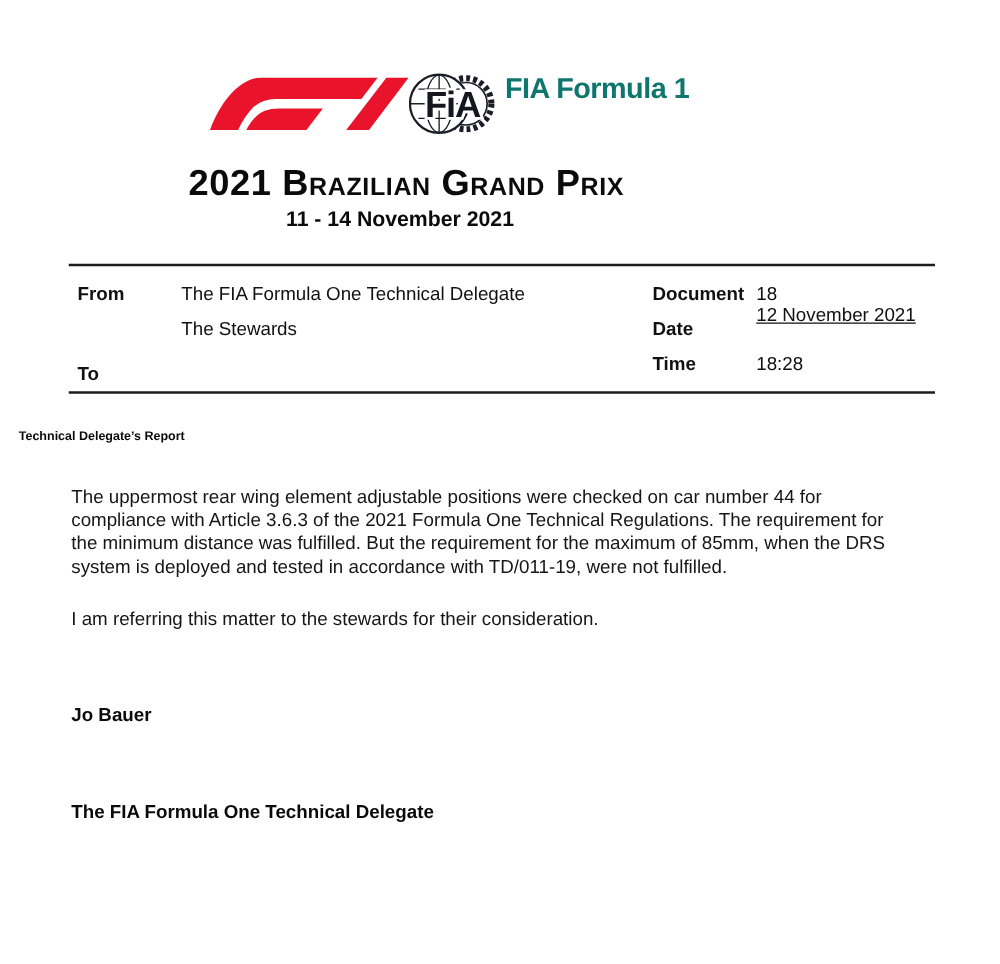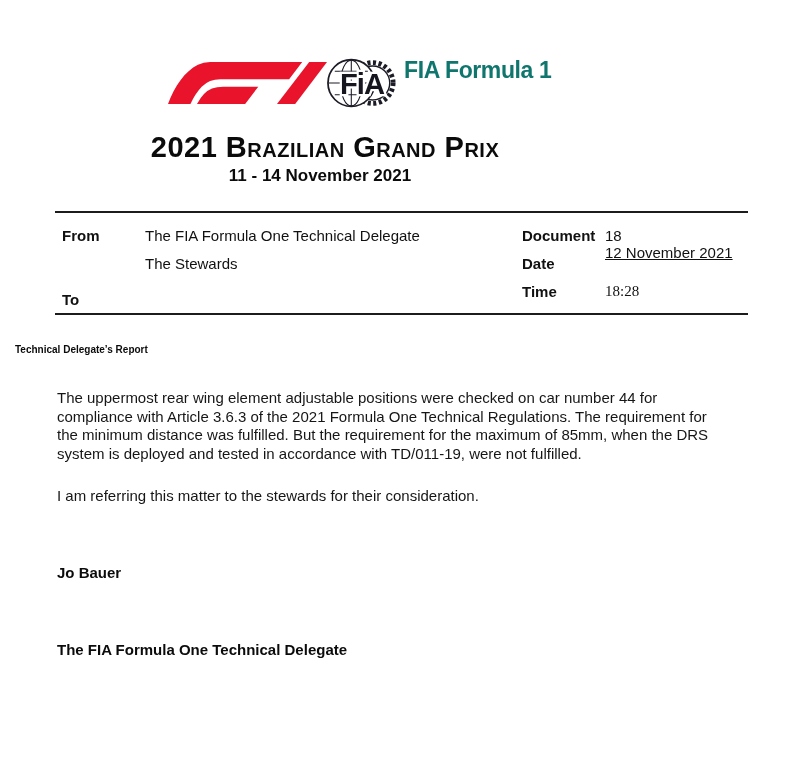--- a/index.html
+++ b/index.html
@@ -45,21 +45,21 @@
   .lbl { font-weight: 700; }
   .pos-from   { top: 227px; left: 62px; }
   .pos-from-v { top: 227px; left: 145px; }
   .pos-to     { top: 255px; left: 62px; margin-top: 36px; }
   .pos-to-v   { top: 255px; left: 145px; }
   .pos-doc    { top: 227px; left: 522px; text-align: center; }
   .pos-doc-v  { top: 227px; left: 605px; }
   .pos-date   { top: 255px; left: 522px; }
   .pos-date-v { top: 244px; left: 605px; text-decoration: underline; }
   .pos-time   { top: 283px; left: 522px; }
-  .pos-time-v { top: 283px; left: 605px; font-family: Liberation Serif, serif; }
+  .pos-time-v { top: 283px; left: 605px; }
 
   
   .report-heading {
     position: absolute; top: 329px; left: 0; width: 800px; margin: 15px;
     text-align: left; font-size: 10px; font-weight: 700; color: #0b0b0b;
   }
   .para {
     position: absolute; left: 57px; width: 700px; margin: 0;
     font-size: 15px; line-height: 18.6px; color: #161616;
     white-space: pre-line;

